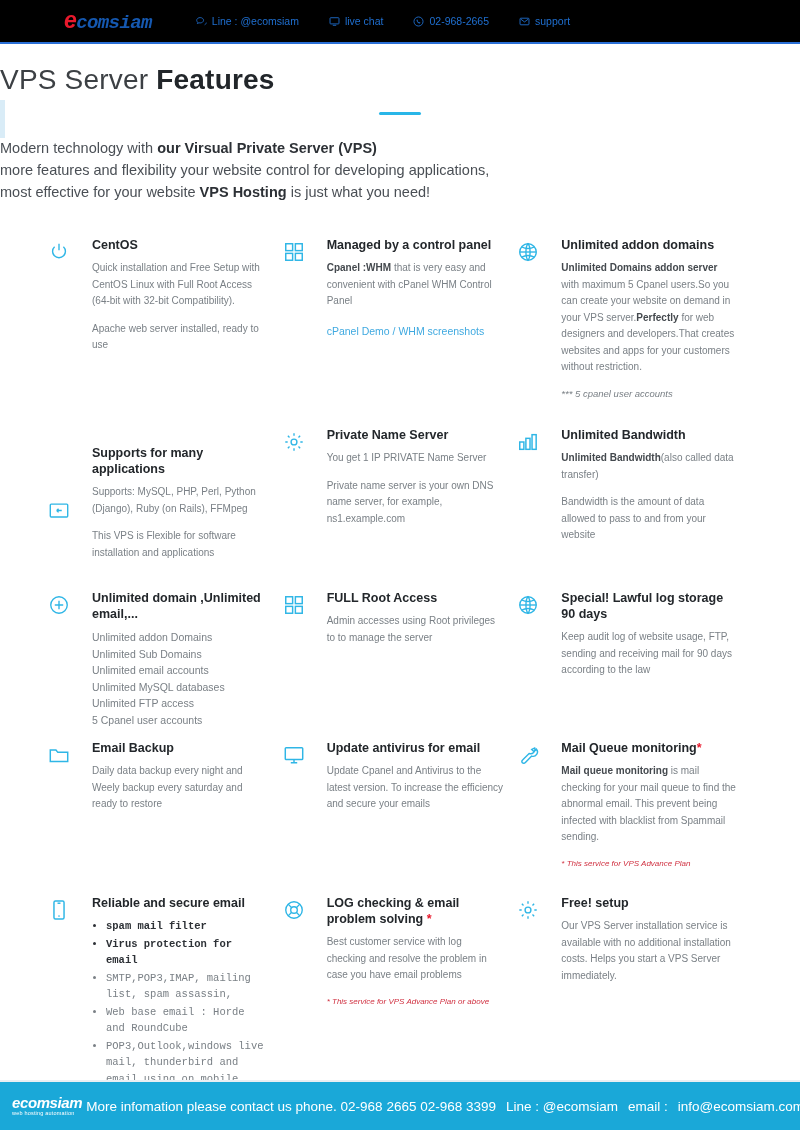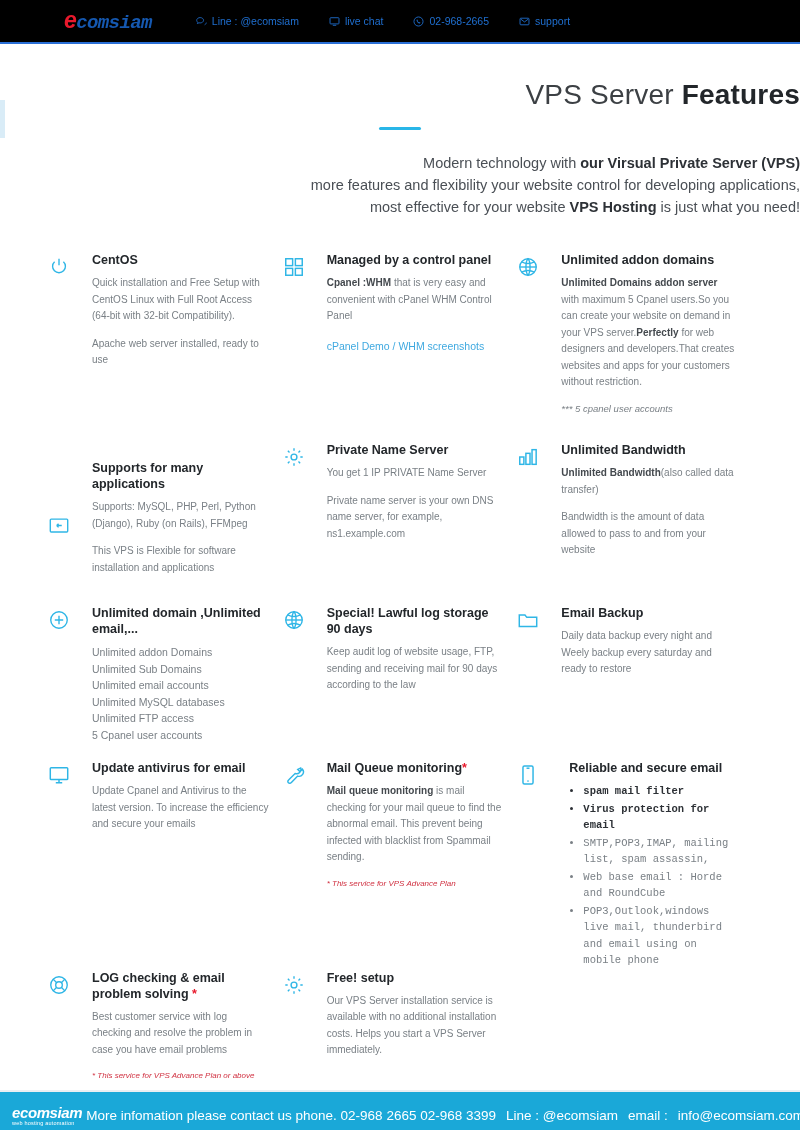--- a/index.html
+++ b/index.html
@@ -35,21 +35,21 @@
   .topnav-item {
     display: flex; align-items: center; gap: 5px;
     color: #1f6fd0;
     font-size: 10.5px;
     white-space: nowrap;
     text-decoration: none;
   }
   .topnav-item svg { display: block; }
 
   
-  .hero { padding-top: 35px; text-align: right; }
+  .hero { padding-top: 20px; text-align: left; }
   .hero h1 {
     font-size: 28px;
     font-weight: 300;
     color: #3c4044;
     letter-spacing: 0.2px;
   }
   .hero h1 b { font-weight: 700; color: #22262a; }
   .rule {
     width: 42px; height: 3px; background: #29b6e8;
     margin: 16px auto 0; border-radius: 2px;
@@ -337,20 +337,34 @@
         <li>Unlimited addon Domains</li>
         <li>Unlimited Sub Domains</li>
         <li>Unlimited email accounts</li>
         <li>Unlimited MySQL databases</li>
         <li>Unlimited FTP access</li>
         <li>5 Cpanel user accounts</li>
       </ul>
     </div>
   </div>
 
+  <div class="card" style="min-height:150px;">
+    <div class="card-icon">
+      <svg width="22" height="22" viewBox="0 0 24 24" fill="none" stroke-width="1.6">
+          <rect x="3" y="3" width="7.5" height="7.5"></rect>
+          <rect x="13.5" y="3" width="7.5" height="7.5"></rect>
+          <rect x="3" y="13.5" width="7.5" height="7.5"></rect>
+          <rect x="13.5" y="13.5" width="7.5" height="7.5"></rect>
+        </svg>
+    </div>
+    <div class="card-body">
+      <div class="card-title">FULL Root Access</div>
+      <div class="card-text">Admin accesses using Root privileges to to manage the server</div>
+    </div>
+  </div>
 
   <div class="card" style="min-height:150px;">
     <div class="card-icon">
       <svg width="22" height="22" viewBox="0 0 24 24" fill="none" stroke-width="1.5">
           <circle cx="12" cy="12" r="9"></circle>
           <path d="M3 12h18"></path>
           <path d="M12 3c3 3 3 15 0 18-3-3-3-15 0-18z"></path>
           <path d="M5 6.5c4 2 10 2 14 0"></path>
           <path d="M5 17.5c4-2 10-2 14 0"></path>
         </svg>
@@ -392,21 +406,21 @@
           <path d="M19.3 4.3a4.8 4.8 0 0 1-6.1 6.1l-7.1 7.1a2 2 0 1 0 2.8 2.8l7.1-7.1a4.8 4.8 0 0 0 5.2-7.6l-2.7 2.7-2.4-2.4z"></path>
         </svg>
     </div>
     <div class="card-body">
       <div class="card-title"><span>Mail Queue monitoring</span><span class="star">*</span></div>
       <div class="card-text"><b>Mail queue monitoring</b><span> is mail checking for your mail queue to find the abnormal email. This prevent being infected with blacklist from Spammail sending.</span></div>
       <div class="card-note red">* This service for VPS Advance Plan</div>
     </div>
   </div>
 
-  <div class="card" style="min-height:170px;gap:8px;">
+  <div class="card" style="min-height:170px;">
     <div class="card-icon">
       <svg width="22" height="22" viewBox="0 0 24 24" fill="none" stroke-width="1.6">
           <rect x="6.5" y="2.2" width="11" height="19.6" rx="1.6"></rect>
           <path d="M10.4 4.6h3.2"></path>
           <circle cx="12" cy="18.6" r="0.9" fill="#2fb6e6" stroke="none"></circle>
         </svg>
     </div>
     <div class="card-body">
       <div class="card-title">Reliable and secure email</div>
       <ul class="bullet-list">

